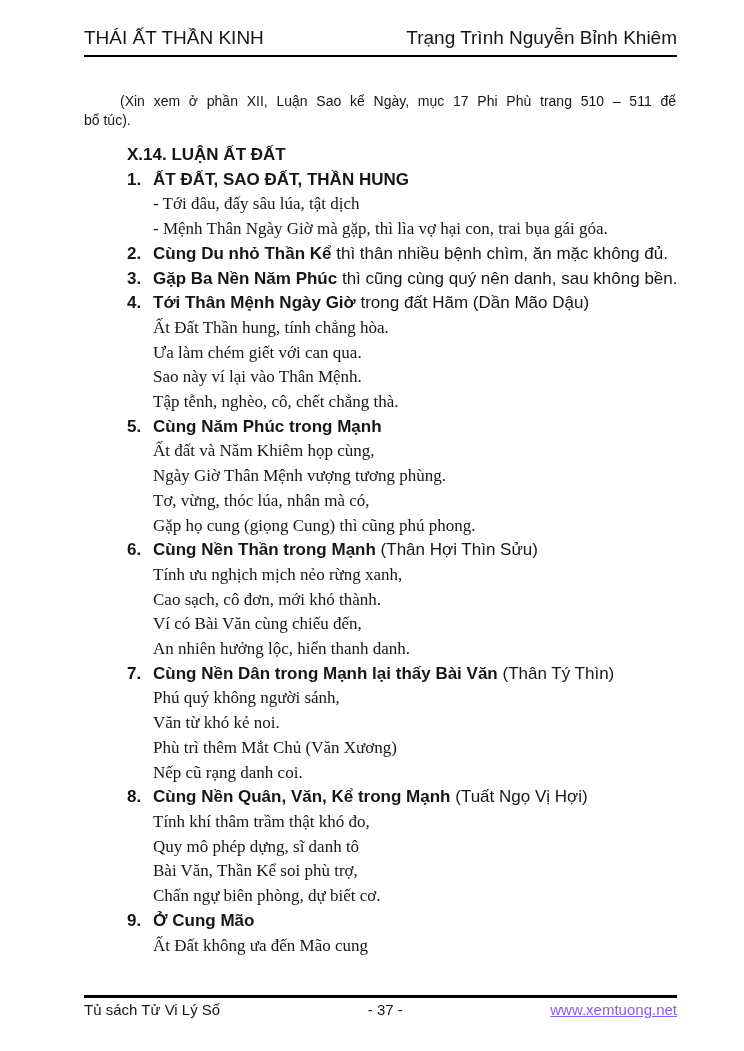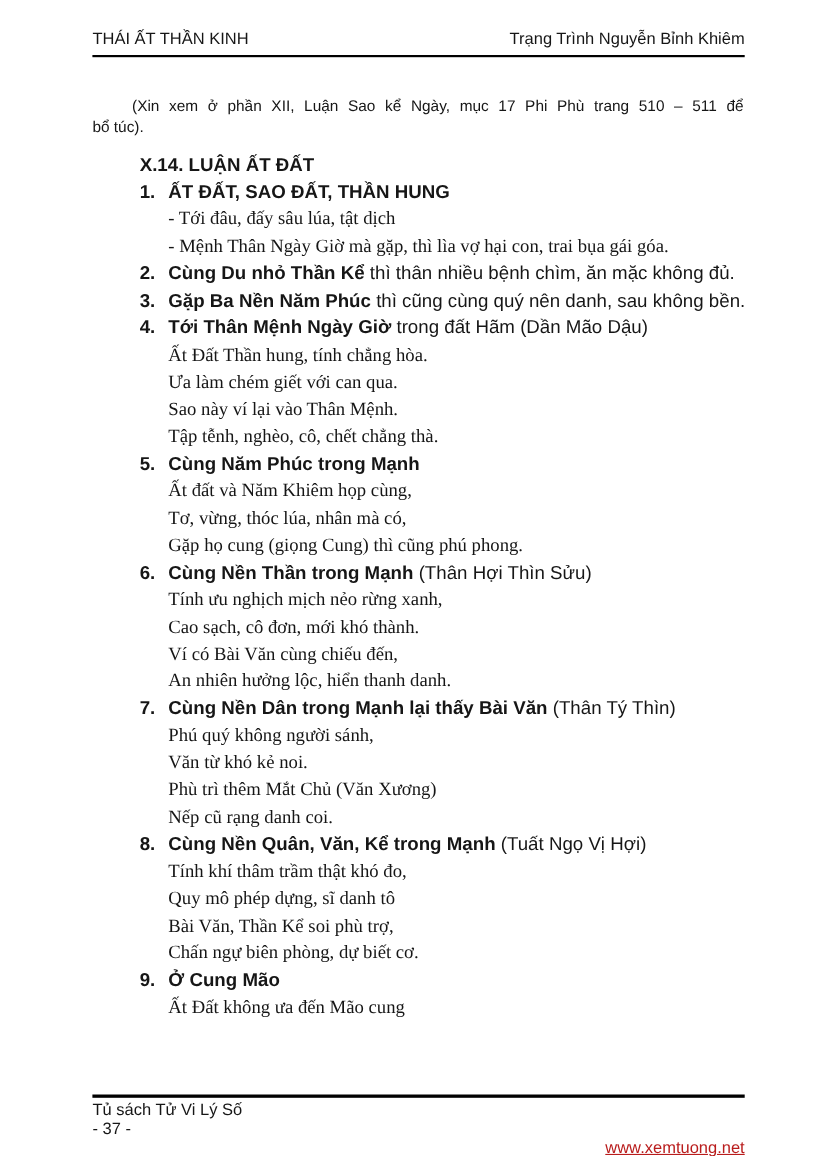--- a/index.html
+++ b/index.html
@@ -10,21 +10,21 @@
     background: #ffffff;
     color: #161616;
     font-family: "Liberation Sans", "DejaVu Sans", sans-serif;
     overflow: hidden;
   }
   .header {
     margin: 27px 67px 0 84px;
     display: flex;
     justify-content: space-between;
     align-items: flex-end;
-    font-size: 15px;
+    font-size: 19px;
     border-bottom: 2px solid #000;
     padding-bottom: 6px;
   }
   .intro {
     margin: 35px 68px 0 84px;
     font-size: 14px;
     line-height: 19px;
   }
   .intro .l1 {
     text-indent: 36px;
@@ -49,23 +49,22 @@
     top: 995px;
     border-top: 3px solid #000;
   }
   .footer {
     position: absolute;
     left: 84px; right: 67px;
     top: 1001px;
     display: flex;
     justify-content: space-between;
     font-size: 15px;
-    flex-direction: column;
   }
-  .footer .url { text-decoration: underline; color: #b91c1c; text-align: right; }
+  .footer .url { text-decoration: underline; color: #8b5cf6; text-align: right; }
 </style>
 </head>
 <body>
 
 <div class="page">
 
   <div class="header">
     <span>THÁI ẤT THẦN KINH</span>
     <span>Trạng Trình Nguyễn Bỉnh Khiêm</span>
   </div>
@@ -102,20 +101,21 @@
     <div class="line sub">Ất Đất Thần hung, tính chẳng hòa.</div>
     <div class="line sub">Ưa làm chém giết với can qua.</div>
     <div class="line sub">Sao này ví lại vào Thân Mệnh.</div>
     <div class="line sub">Tập tễnh, nghèo, cô, chết chẳng thà.</div>
 
     <div class="line item">
       <span class="num">5.</span>
       <span class="itext"><b>Cùng Năm Phúc trong Mạnh</b><span></span></span>
     </div>
     <div class="line sub">Ất đất và Năm Khiêm họp cùng,</div>
+    <div class="line sub">Ngày Giờ Thân Mệnh vượng tương phùng.</div>
     <div class="line sub">Tơ, vừng, thóc lúa, nhân mà có,</div>
     <div class="line sub">Gặp họ cung (giọng Cung) thì cũng phú phong.</div>
 
     <div class="line item">
       <span class="num">6.</span>
       <span class="itext"><b>Cùng Nền Thần trong Mạnh</b><span> (Thân Hợi Thìn Sửu)</span></span>
     </div>
     <div class="line sub">Tính ưu nghịch mịch nẻo rừng xanh,</div>
     <div class="line sub">Cao sạch, cô đơn, mới khó thành.</div>
     <div class="line sub">Ví có Bài Văn cùng chiếu đến,</div>

